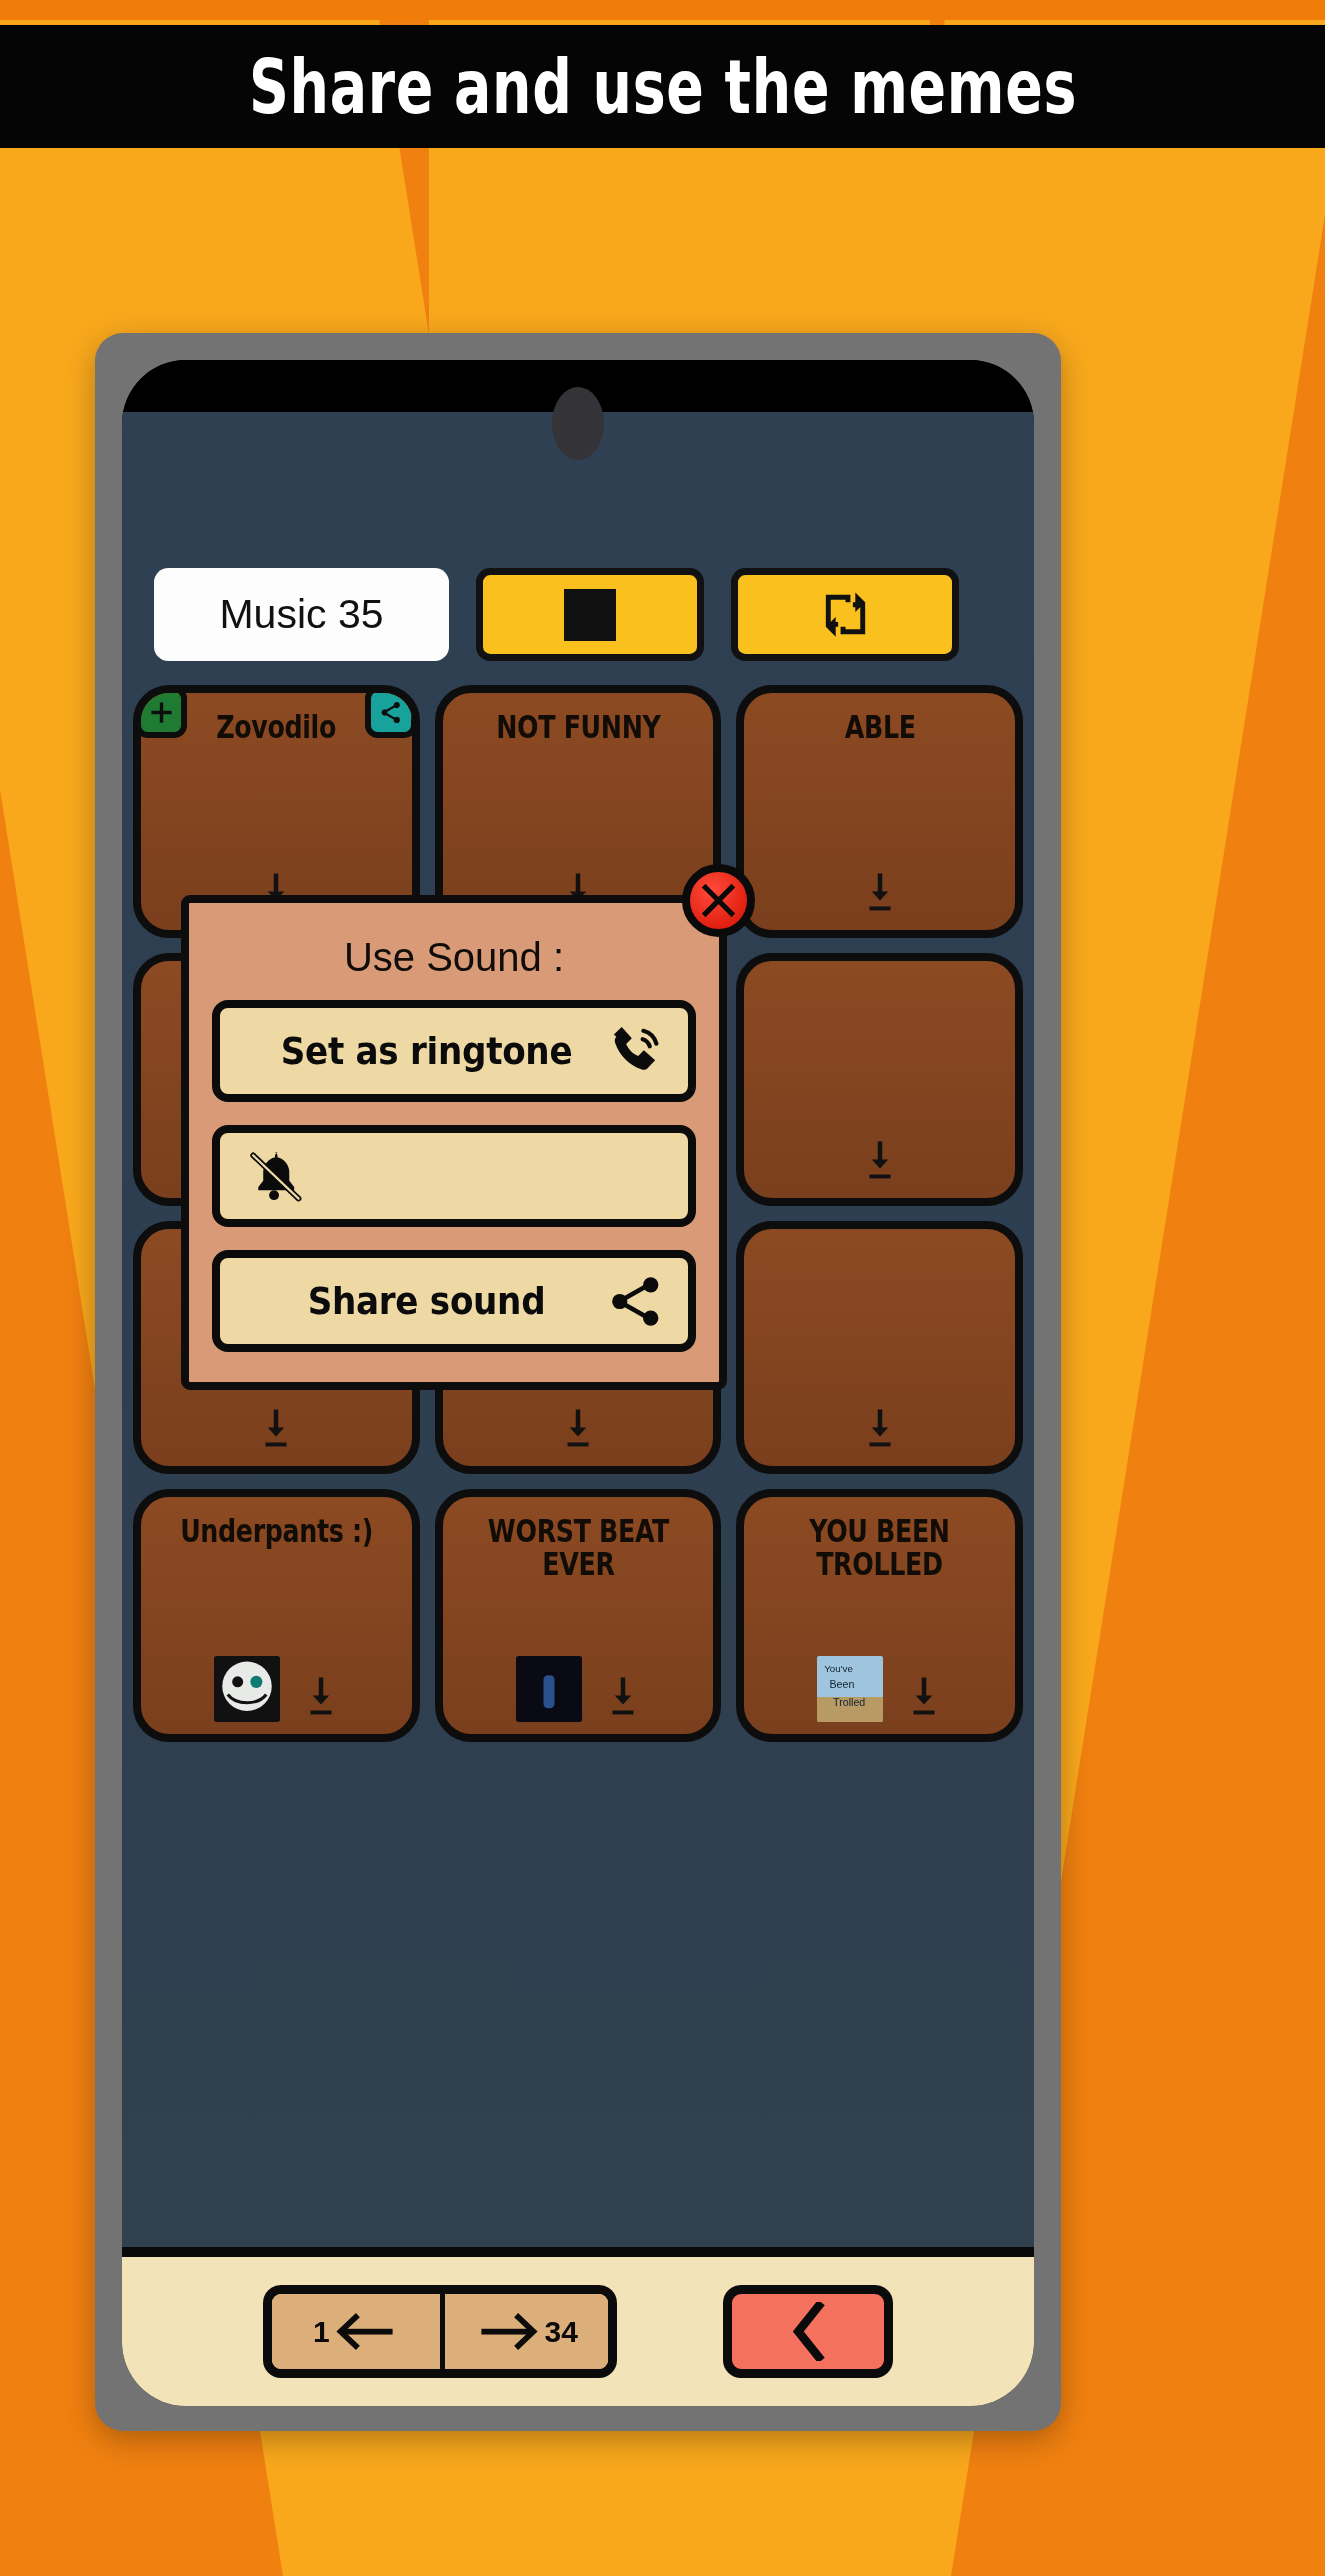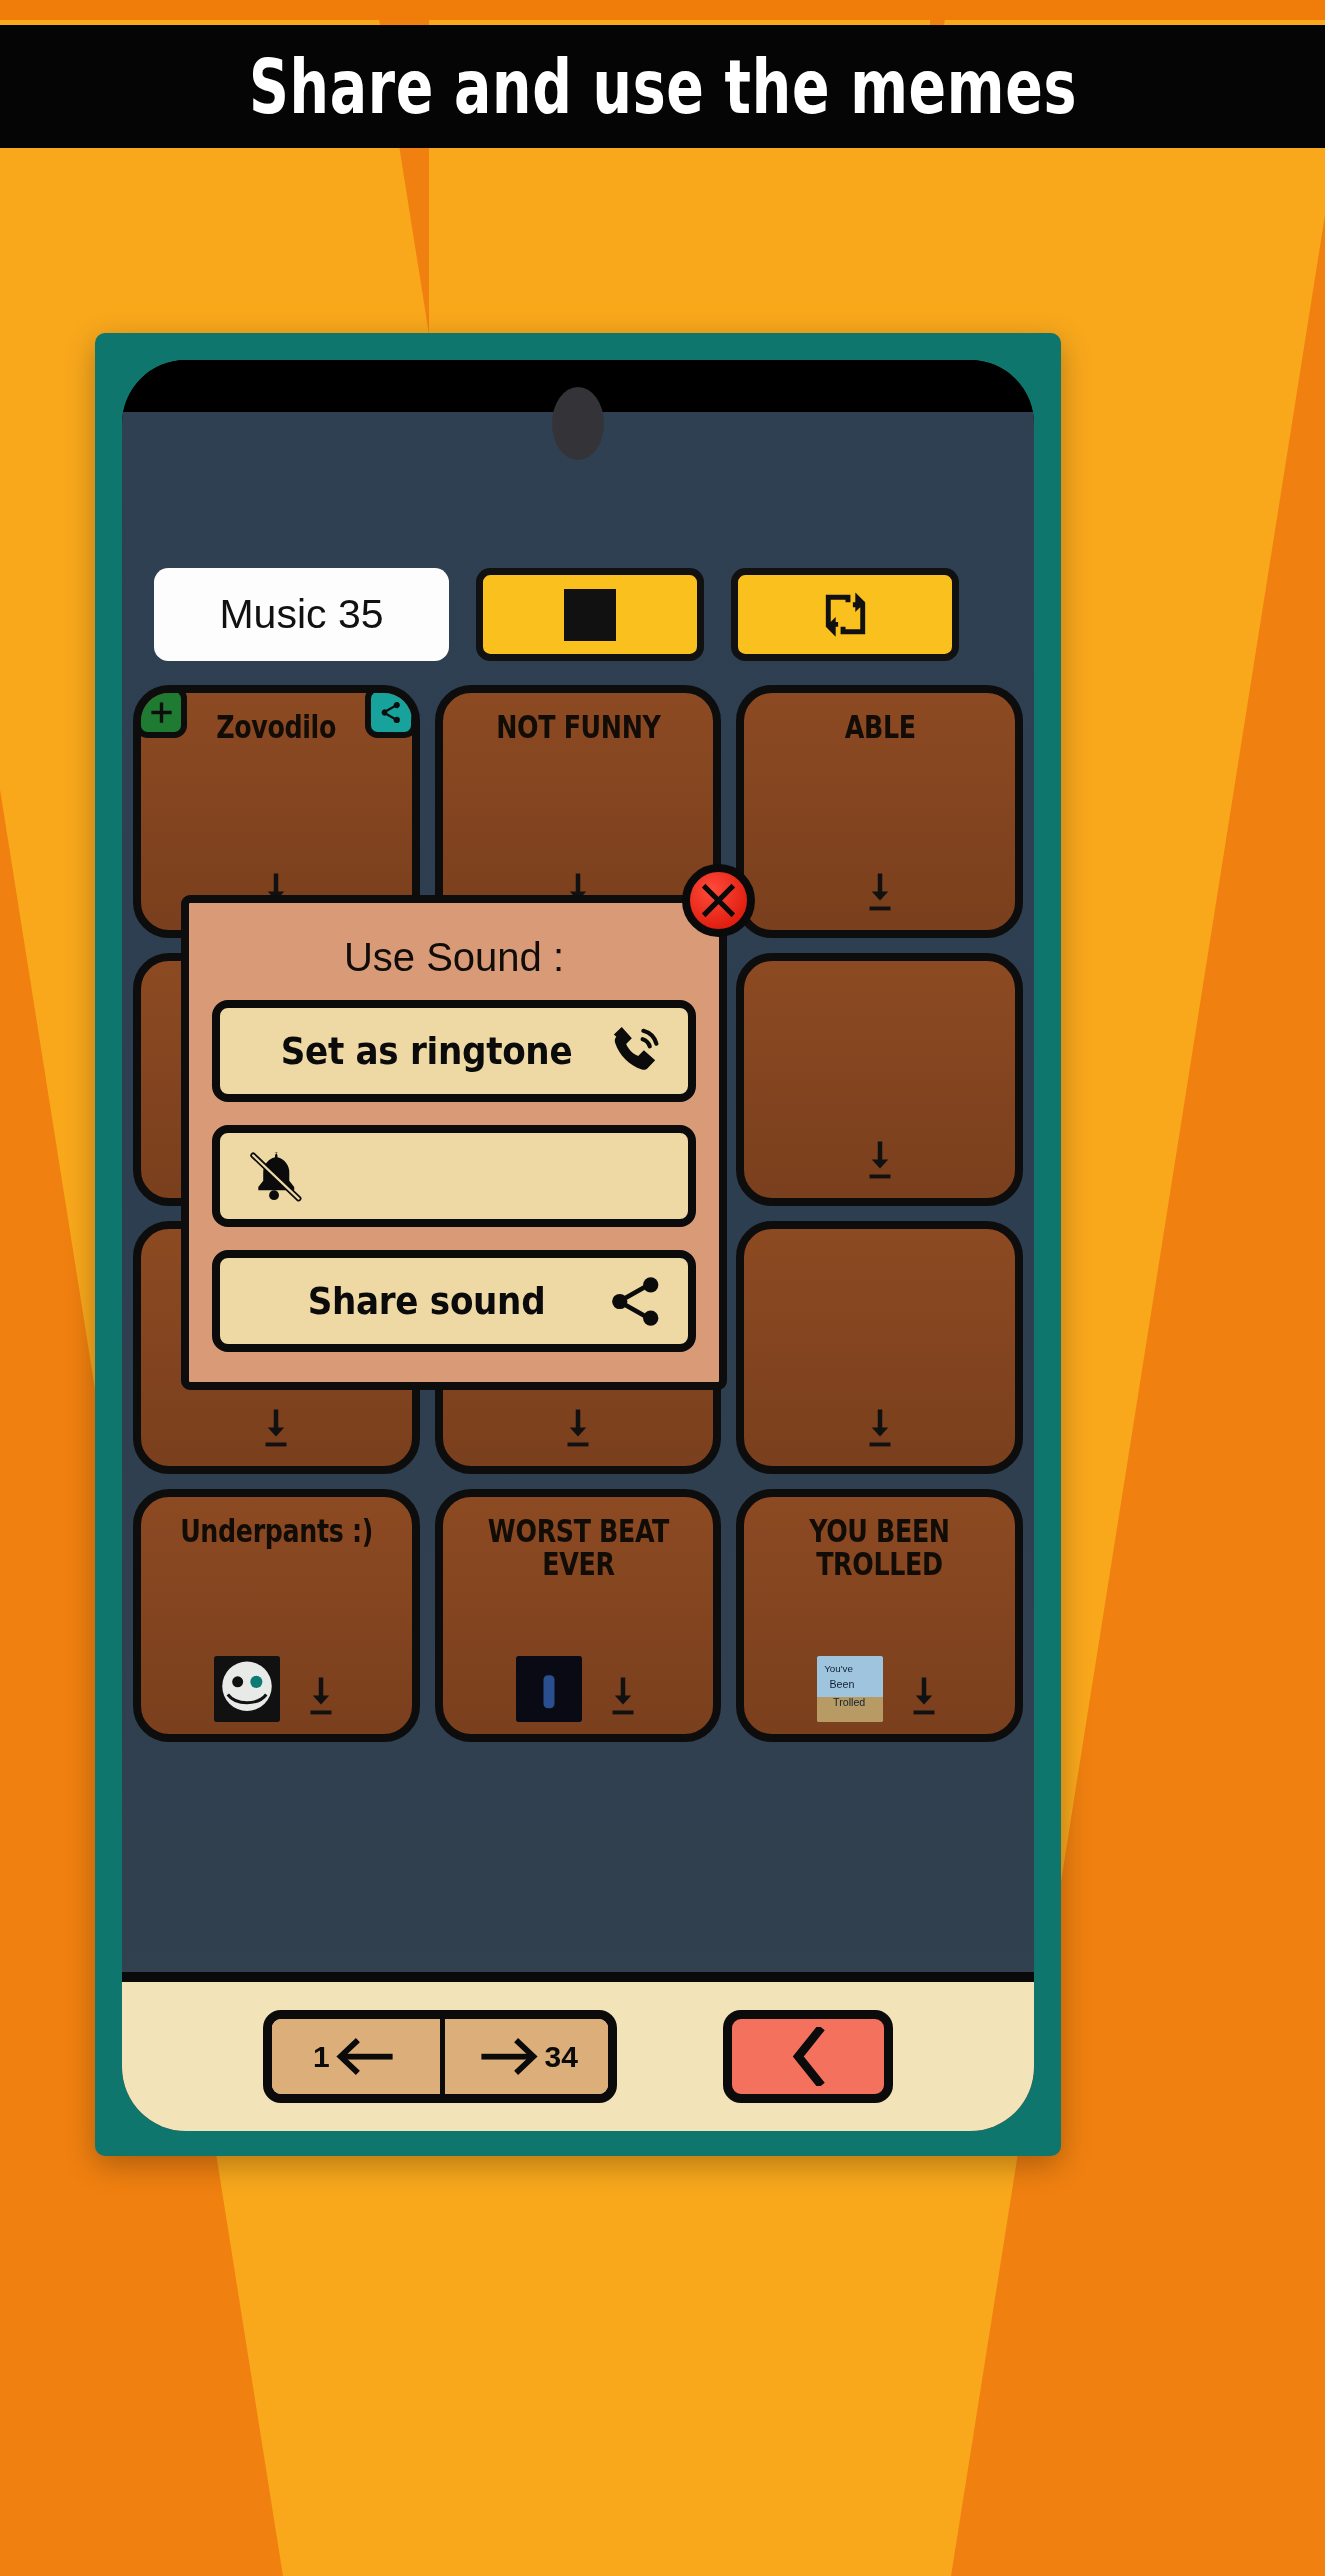--- a/index.html
+++ b/index.html
@@ -25,22 +25,22 @@
     display:flex; align-items:center; justify-content:center;text-align:right;
   }
   .banner-text {
     color:#ffffff; font-size:75px; font-weight:700;
     font-family:"Liberation Sans Narrow","DejaVu Sans Condensed","Liberation Sans", sans-serif;
     transform:scaleX(0.82); letter-spacing:0.9px; white-space:nowrap;
   }
 
   
   .phone {
-    position:absolute; left:95px; top:333px; width:966px; height:1823px;
-    background:#0f766e; border-radius:10px; z-index:4;
+    position:absolute; left:95px; top:333px; width:966px; height:2098px;
+    background:#737373; border-radius:28px; z-index:4;
     box-shadow:0 9px 30px rgba(0,0,0,.28);
     padding:27px 27px 25px 27px;
   }
   .phone-inner {
     width:100%; height:100%; background:#000; border-radius:64px;
     overflow:hidden; position:relative;
   }
   .notch-bar { position:absolute; left:0; top:0; width:100%; height:52px; background:#000; z-index:5; }
   .camera {
     position:absolute; left:50%; top:27px; transform:translateX(-50%);

